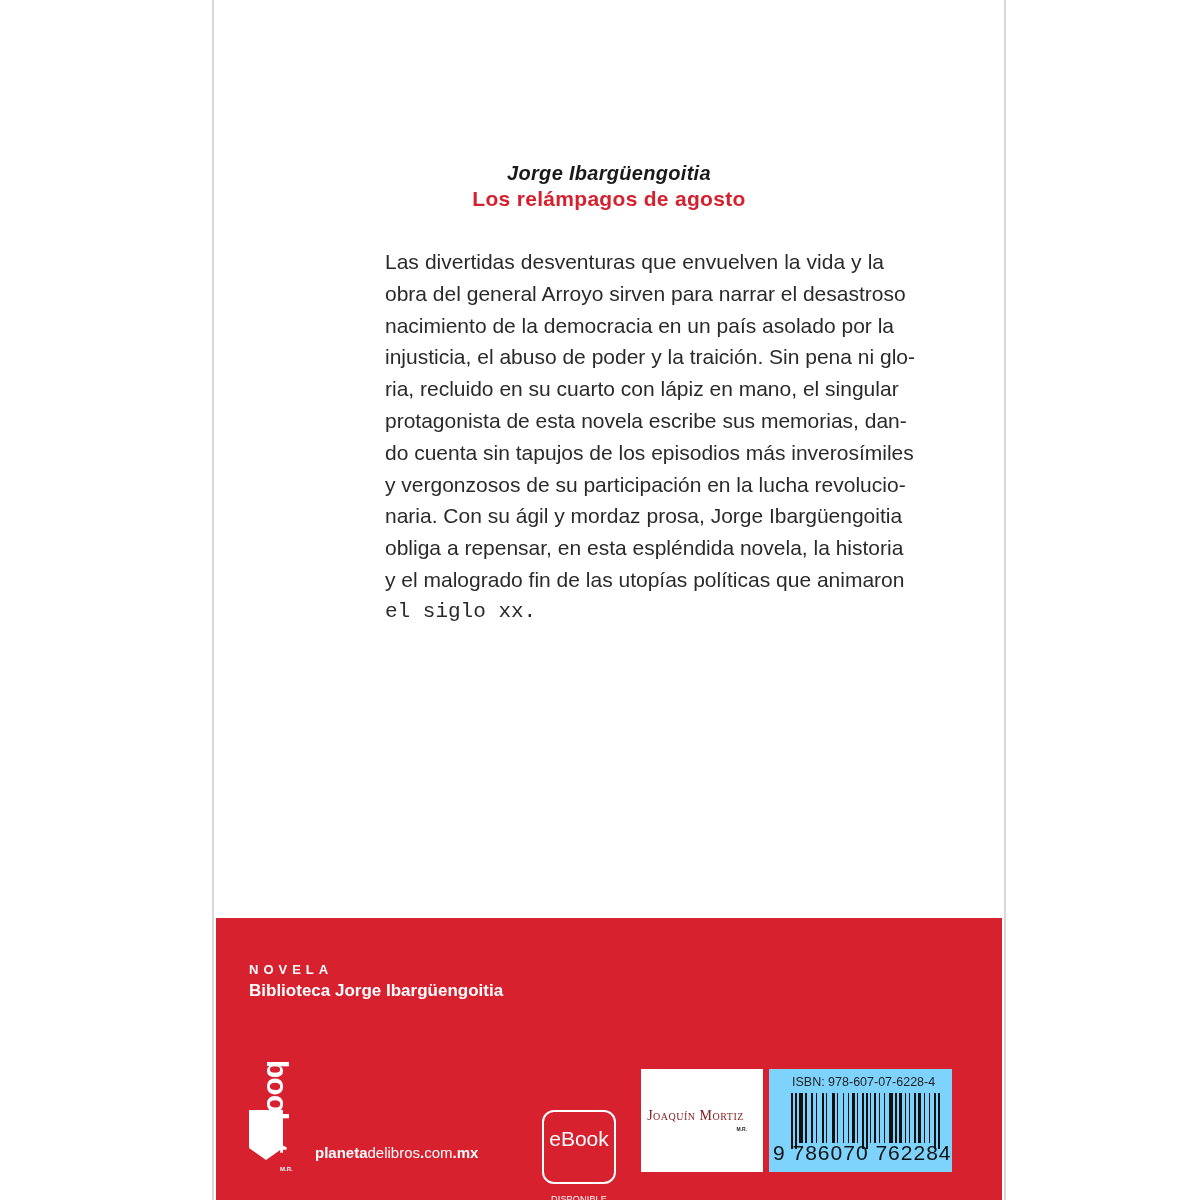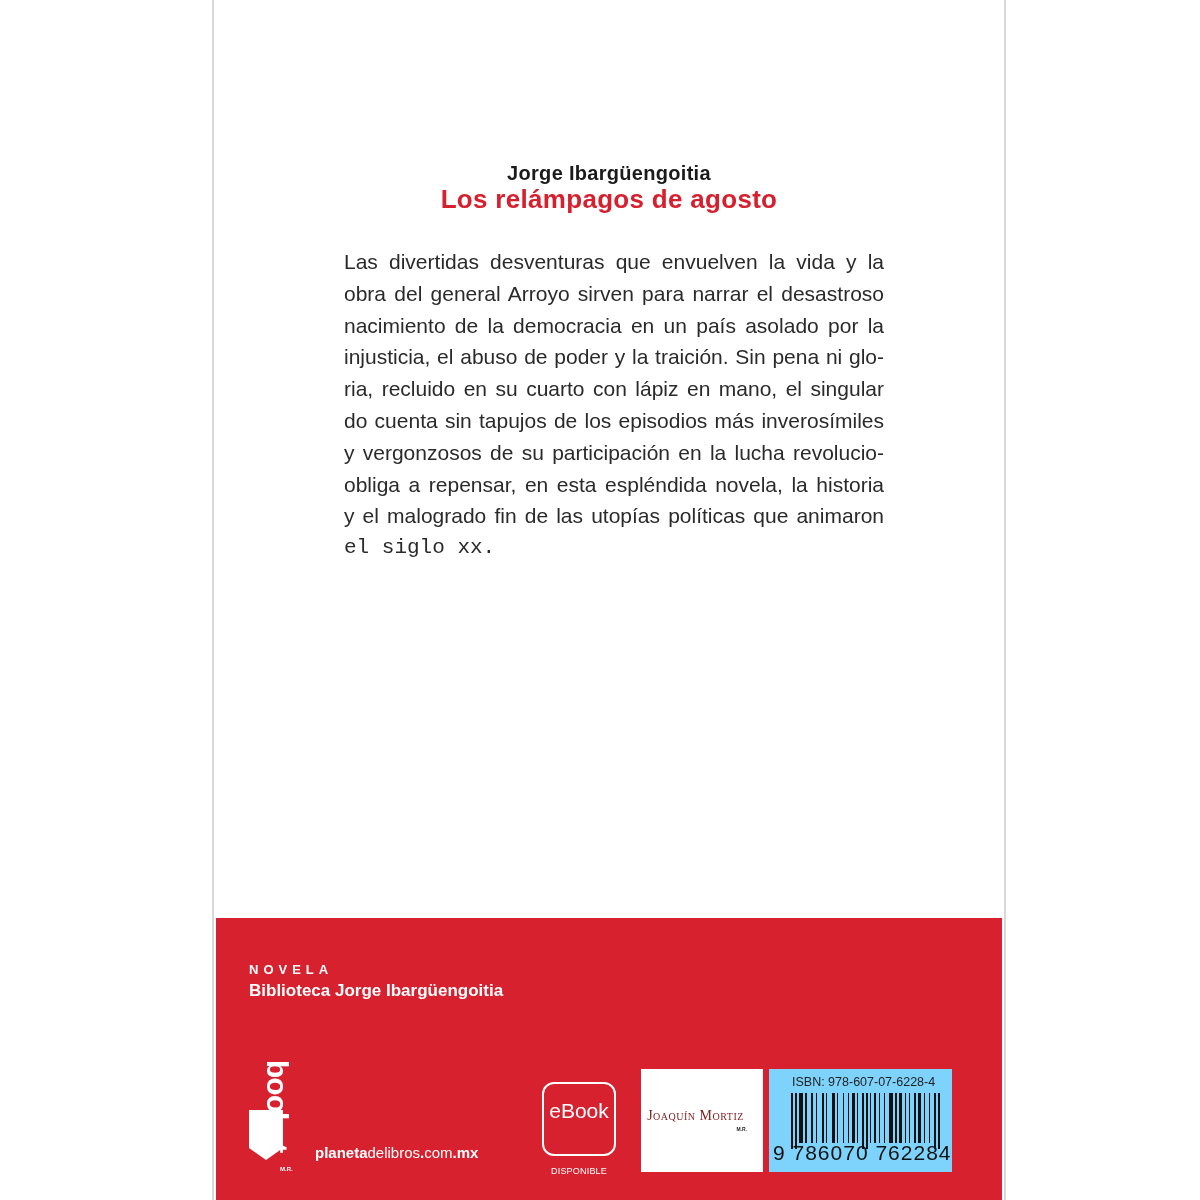--- a/index.html
+++ b/index.html
@@ -8,28 +8,28 @@
     font-family: "Liberation Sans", sans-serif;
   }
   .cover {
     position: absolute; left: 212px; top: 0; width: 794px; height: 1200px;
     background: #ffffff;
     border-left: 2px solid #d8d8d8;
     border-right: 2px solid #d8d8d8;
     box-sizing: border-box;
   }
   .heading { position: absolute; left: 0; right: 0; top: 160px; text-align: center; }
-  .author { font-weight: bold; font-size: 20px; color: #1a1a1a; line-height: 26px; letter-spacing: 0.3px; }
-  .book-title { font-weight: bold; font-size: 26px; color: #d6202e; line-height: 26px; letter-spacing: 0.3px; }
+  .author { font-weight: bold; font-size: 20px; color: #1a1a1a; line-height: 26px; letter-spacing: 0.3px; font-style: italic; }
+  .book-title { font-weight: bold; font-size: 21px; color: #d6202e; line-height: 26px; letter-spacing: 0.3px; }
 
   .synopsis {
     position: absolute; left: 130px; top: 246px; width: 540px;
     font-size: 21px; line-height: 31.8px; color: #2a2a2a;
   }
-  .synopsis .line { display: block; text-align: justify; text-align-last: justify; white-space: nowrap; height: 31.8px; }
+  .synopsis .line { display: block; text-align: justify; text-align-last: justify; white-space: nowrap; height: 31.8px; margin-left: 41px; }
   .synopsis .line.last { text-align-last: left; font-family: Liberation Mono, monospace; }
 
   .red-panel {
     position: absolute; left: 2px; right: 2px; top: 918px; bottom: 0;
     background: #d7212f;
   }
   .genre { position: absolute; left: 33px; top: 44px; color: #ffffff; font-weight: bold; font-size: 13px; letter-spacing: 5px; }
   .collection { position: absolute; left: 33px; top: 63px; color: #ffffff; font-weight: bold; font-size: 17px; }
 
   .booket-logo { position: absolute; left: 28px; top: 138px; width: 40px; height: 112px; }
@@ -37,21 +37,21 @@
     position: absolute; left: 48px; top: 4px; transform-origin: 0 0; transform: rotate(90deg);
     color: #ffffff; font-weight: bold; font-size: 30px; line-height: 30px; letter-spacing: -1px; white-space: nowrap;
   }
   .booket-pocket { position: absolute; left: 5px; top: 54px; }
   .booket-mr { position: absolute; left: 36px; top: 110px; color: #ffffff; font-size: 6px; font-weight: bold; }
 
   .website { position: absolute; left: 99px; top: 226px; color: #ffffff; font-size: 15px; }
   .website b { font-weight: bold; }
 
   .ebook-badge {
-    position: absolute; left: 326px; top: 164px; width: 74px; height: 74px;
+    position: absolute; left: 326px; top: 192px; width: 74px; height: 74px;
     border: 2px solid #ffffff; border-radius: 12px; box-sizing: border-box;
     color: #ffffff; text-align: center;
   }
   .ebook-main { font-size: 21px; margin-top: 16px; line-height: 22px; }
   .ebook-sub { font-size: 9px; line-height: 11px; letter-spacing: 0.2px; margin-top: 44px; }
 
   .publisher-box {
     position: absolute; left: 425px; top: 151px; width: 122px; height: 103px; background: #ffffff;
   }
   .publisher-name {
@@ -79,22 +79,24 @@
     <div class="author">Jorge Ibargüengoitia</div>
     <div class="book-title">Los relámpagos de agosto</div>
   </div>
 
   <div class="synopsis">
     <span class="line">Las divertidas desventuras que envuelven la vida y la</span>
     <span class="line">obra del general Arroyo sirven para narrar el desastroso</span>
     <span class="line">nacimiento de la democracia en un país asolado por la</span>
     <span class="line">injusticia, el abuso de poder y la traición. Sin pena ni glo-</span>
     <span class="line">ria, recluido en su cuarto con lápiz en mano, el singular</span>
+    <span class="line">protagonista de esta novela escribe sus memorias, dan-</span>
     <span class="line">do cuenta sin tapujos de los episodios más inverosímiles</span>
     <span class="line">y vergonzosos de su participación en la lucha revolucio-</span>
+    <span class="line">naria. Con su ágil y mordaz prosa, Jorge Ibargüengoitia</span>
     <span class="line">obliga a repensar, en esta espléndida novela, la historia</span>
     <span class="line">y el malogrado fin de las utopías políticas que animaron</span>
     <span class="line last">el siglo xx.</span>
   </div>
 
   <div class="red-panel">
     <div class="genre">NOVELA</div>
     <div class="collection">Biblioteca Jorge Ibargüengoitia</div>
 
     <div class="booket-logo">

